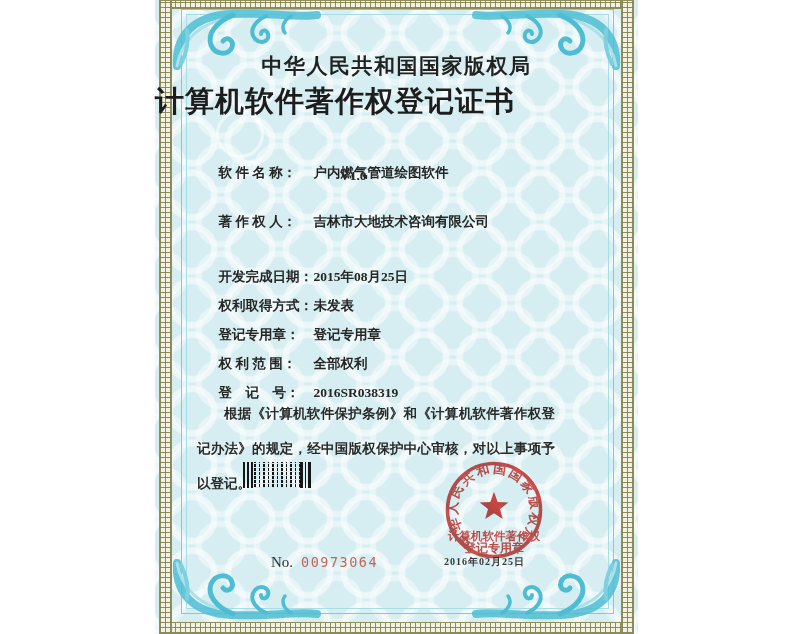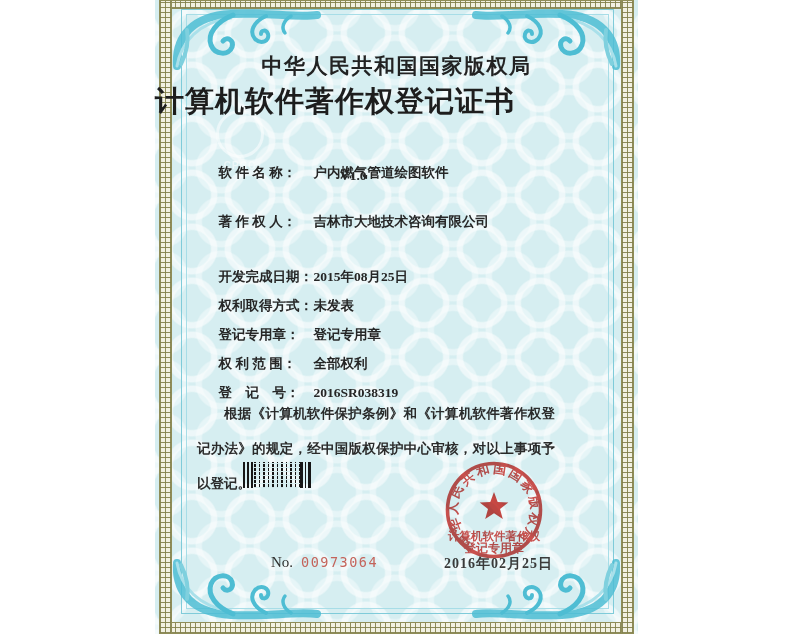--- a/index.html
+++ b/index.html
@@ -57,21 +57,21 @@
   .bc-l{width:11px;height:100%;background:repeating-linear-gradient(90deg,#161616 0 2px,rgba(0,0,0,0) 2px 4px);}
   .bc-m{flex:1;height:100%;
     background-image:
       repeating-linear-gradient(0deg, rgba(214,238,241,.95) 0 1px, rgba(0,0,0,0) 1px 4px),
       repeating-linear-gradient(90deg,#161616 0 2px, rgba(0,0,0,0) 2px 5px, #161616 5px 6px, rgba(0,0,0,0) 6px 9px);}
   .bc-r{width:13px;height:100%;background:repeating-linear-gradient(90deg,#161616 0 3px,rgba(0,0,0,0) 3px 5px,#161616 5px 6px,rgba(0,0,0,0) 6px 8px);}
   
   .serial{position:absolute;left:72px;top:554px;font-size:15px;color:#30302e;margin-left:44px;}
   .serial .num{font-family:"DejaVu Sans Mono",monospace;font-size:13.5px;color:#c4635a;letter-spacing:1.5px;margin-left:8px;}
   
-  .issue-date{position:absolute;left:289px;top:555px;font-size:14px;font-weight:700;color:#3a3a3a;letter-spacing:1px;}
+  .issue-date{position:absolute;left:289px;top:555px;font-size:10px;font-weight:700;color:#3a3a3a;letter-spacing:1px;}
   
   .seal{position:absolute;left:274px;top:445px;width:130px;height:130px;mix-blend-mode:multiply;opacity:.93;}
   
   .cpcc{position:absolute;left:55px;top:110px;width:60px;height:70px;opacity:.55;text-align:center;}
   .cpcc .ring{width:42px;height:42px;border:3px solid rgba(255,255,255,.95);border-radius:50%;margin:0 auto;}
   .cpcc .txt{margin-top:2px;font-family:"Liberation Sans",sans-serif;font-size:10px;font-weight:700;
     color:rgba(255,255,255,.97);letter-spacing:1px;}
 </style>
 </head>
 <body>

